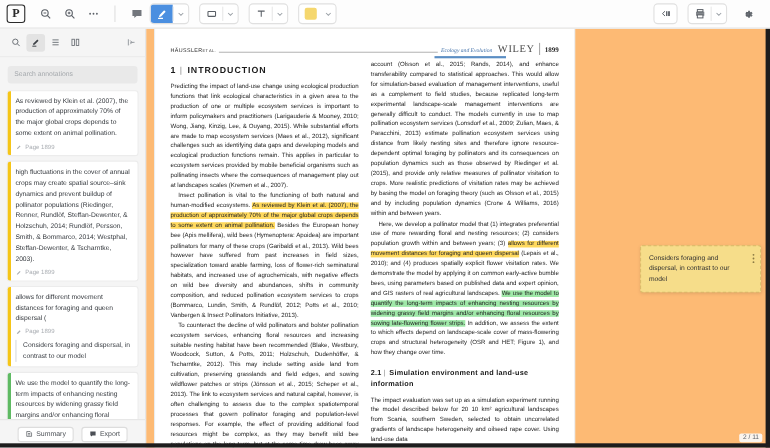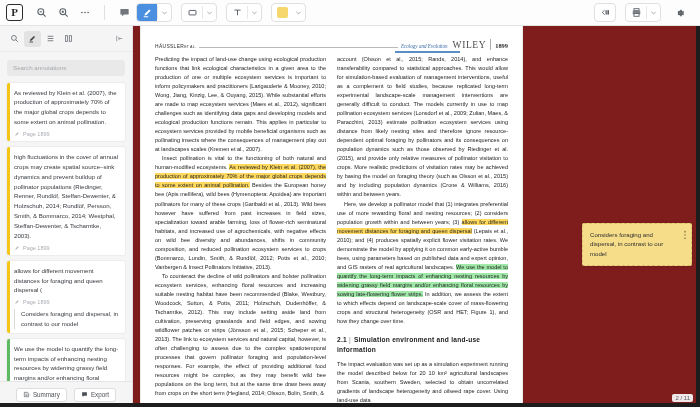--- a/index.html
+++ b/index.html
@@ -170,21 +170,21 @@
     border: 1px solid #dddddd;
     border-radius: 3px;
     padding: 2.5px 6px;
     cursor: pointer;
   }
   .foot-btn svg { display:block; }
 
   
   .viewer {
     flex: 1;
-    background: #7f1d1d;
+    background: #fdba74;
     position: relative;
     overflow: hidden;
     display: flex;
     justify-content: flex-start;
   }
   .page {
     background: #ffffff;
     width: 381px;
     margin-left: 8px;
     height: 100%;
@@ -554,20 +554,23 @@
           <div class="rh-rule"></div>
           <div class="rh-journal">Ecology and Evolution</div>
           <div class="rh-wiley">WILEY</div>
           <div class="rh-pipe"></div>
           <div class="rh-page">1899</div>
         </div>
 
         <div class="cols">
 
           <div class="col">
+            <h1 class="sec">
+              <span class="num">1</span><span class="bar">|</span><span>INTRODUCTION</span>
+            </h1>
 
             <p class="para">Predicting the impact of land-use change using ecological production functions that link ecological characteristics in a given area to the production of one or multiple ecosystem services is important to inform policymakers and practitioners (Larigauderie &amp; Mooney, 2010; Wong, Jiang, Kinzig, Lee, &amp; Ouyang, 2015). While substantial efforts are made to map ecosystem services (Maes et al., 2012), significant challenges such as identifying data gaps and developing models and ecological production functions remain. This applies in particular to ecosystem services provided by mobile beneficial organisms such as pollinating insects where the consequences of management play out at landscapes scales (Kremen et al., 2007).</p>
 
             <p class="para">
               <span>Insect pollination is vital to the functioning of both natural and human-modified ecosystems. </span><mark class="hl-y">As reviewed by Klein et al. (2007), the production of approximately 70% of the major global crops depends to some extent on animal pollination.</mark><span> Besides the European honey bee (Apis mellifera), wild bees (Hymenoptera: Apoidea) are important pollinators for many of these crops (Garibaldi et al., 2013). Wild bees however have suffered from past increases in field sizes, specialization toward arable farming, loss of flower-rich seminatural habitats, and increased use of agrochemicals, with negative effects on wild bee diversity and abundances, shifts in community composition, and reduced pollination ecosystem services to crops (Bommarco, Lundin, Smith, &amp; Rundlöf, 2012; Potts et al., 2010; Vanbergen &amp; Insect Pollinators Initiative, 2013).</span>
             </p>
 
             <p class="para">To counteract the decline of wild pollinators and bolster pollination ecosystem services, enhancing floral resources and increasing suitable nesting habitat have been recommended (Blake, Westbury, Woodcock, Sutton, &amp; Potts, 2011; Holzschuh, Dudenhöffer, &amp; Tscharntke, 2012). This may include setting aside land from cultivation, preserving grasslands and field edges, and sowing wildflower patches or strips (Jönsson et al., 2015; Scheper et al., 2013). The link to ecosystem services and natural capital, however, is often challenging to assess due to the complex spatiotemporal processes that govern pollinator foraging and population-level responses. For example, the effect of providing additional food resources might be complex, as they may benefit wild bee populations on the long term, but at the same time draw bees away from crops on the short term (Hegland, 2014; Olsson, Bolin, Smith, &amp;</p>
           </div>
 

